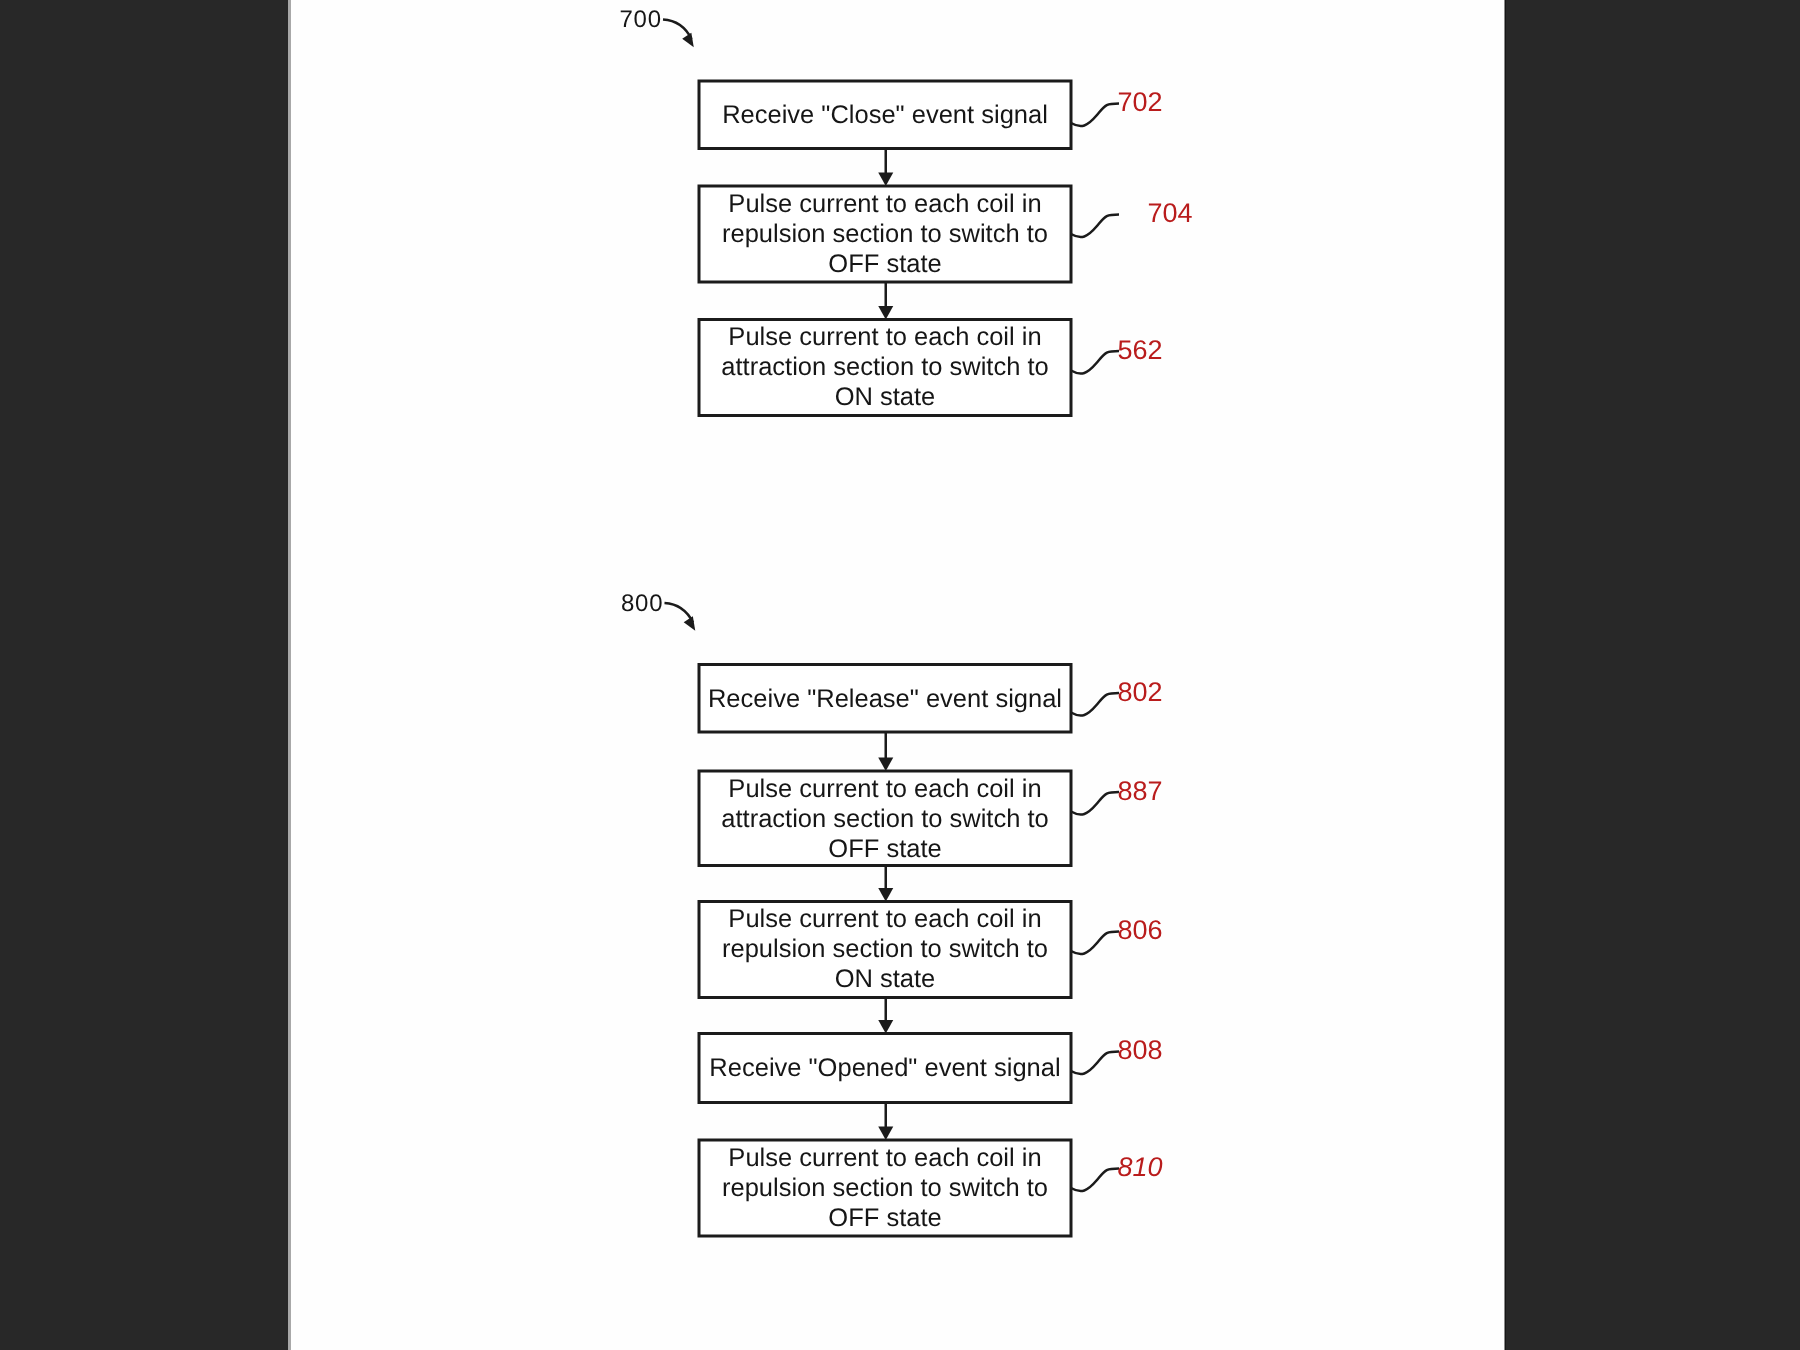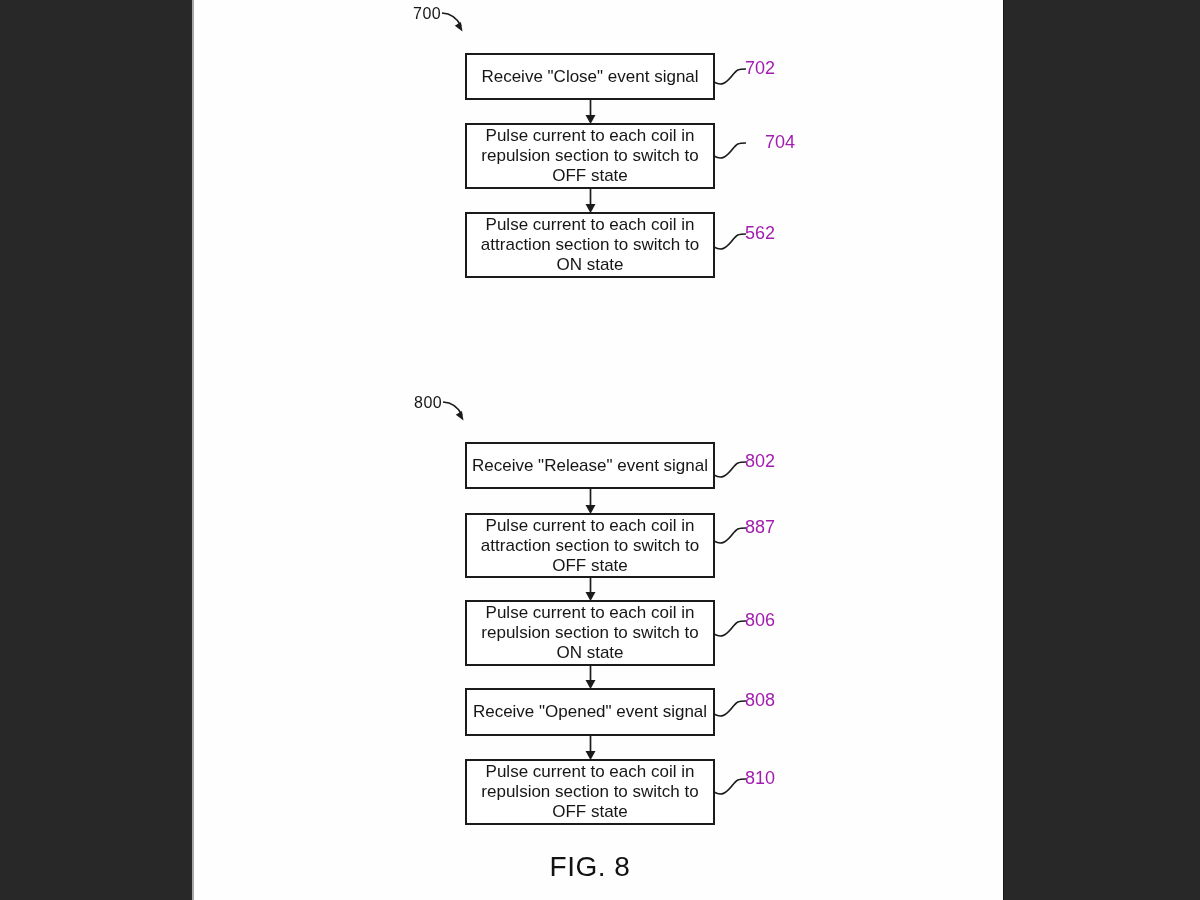--- a/index.html
+++ b/index.html
@@ -23,21 +23,21 @@
   .flow-box{
     position:absolute;left:271px;width:250px;
     box-sizing:border-box;border:2px solid #1b1b1b;background:#ffffff;
     display:flex;align-items:center;justify-content:center;
   }
   .flow-box .box-text{
     white-space:pre-line;text-align:center;
     font-size:17px;line-height:20px;color:#161616;
   }
   .fig-label{position:absolute;font-size:16px;color:#161616;letter-spacing:0.5px;}
-  .ref-num{position:absolute;font-size:18px;color:#a21caf;}
+  .ref-num{position:absolute;font-size:18px;color:#b91c1c;}
   .fig-caption{
     position:absolute;left:271px;width:250px;text-align:center;
     font-size:28px;color:#121212;letter-spacing:0.5px;
   }
   svg{position:absolute;overflow:visible;}
   .stroke{fill:none;stroke:#1b1b1b;stroke-width:1.7;}
   .fill{fill:#1b1b1b;stroke:none;}
 </style>
 </head>
 <body>
@@ -141,17 +141,16 @@
 repulsion section to switch to
 OFF state</span>
         </div>
         <svg width="13" height="25" viewBox="0 0 13 25" style="left: 390px; top: 735px;">
           <line class="stroke" x1="6.5" y1="0" x2="6.5" y2="17"></line>
           <polygon class="fill" points="1.5,16 11.5,16 6.5,25"></polygon>
         </svg>
         <svg width="34" height="20" viewBox="0 0 34 20" style="left: 519px; top: 775px;">
           <path class="stroke" d="M1,17 C8,21 12,19 18,12 S24,4 33,4"></path>
         </svg>
-        <div class="ref-num" style="left: 551px; top: 768px;">810</div>
-        <div class="fig-caption" style="top: 851px;">FIG. 8</div>
+        <div class="ref-num" style="left: 551px; top: 768px; font-style: italic;">810</div>
       </div>
     </div>
 </div>
 
 </body></html>

